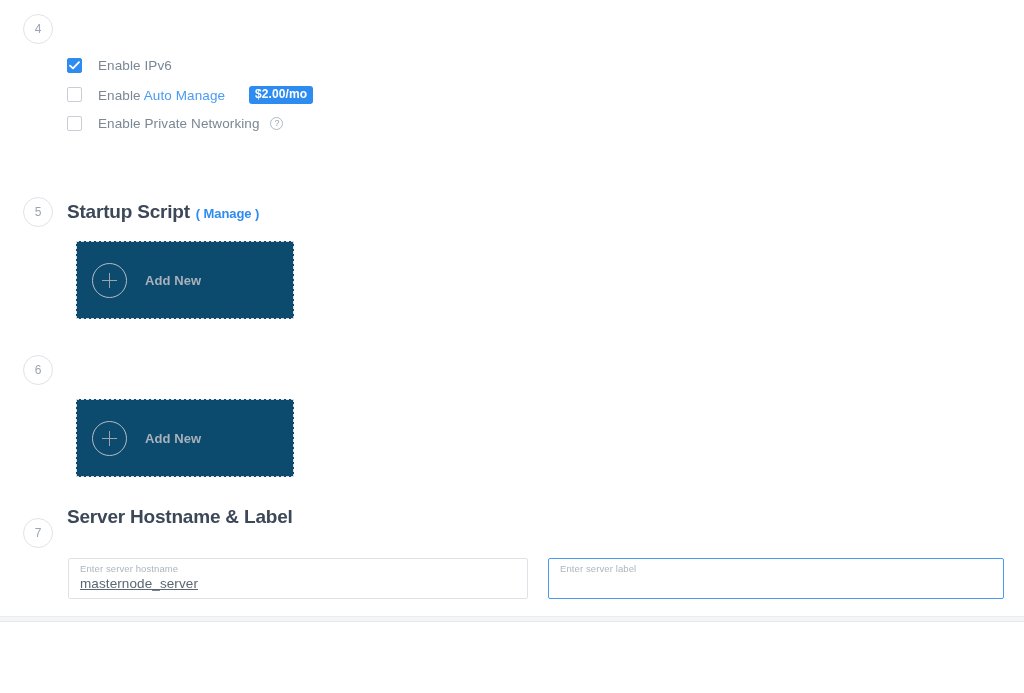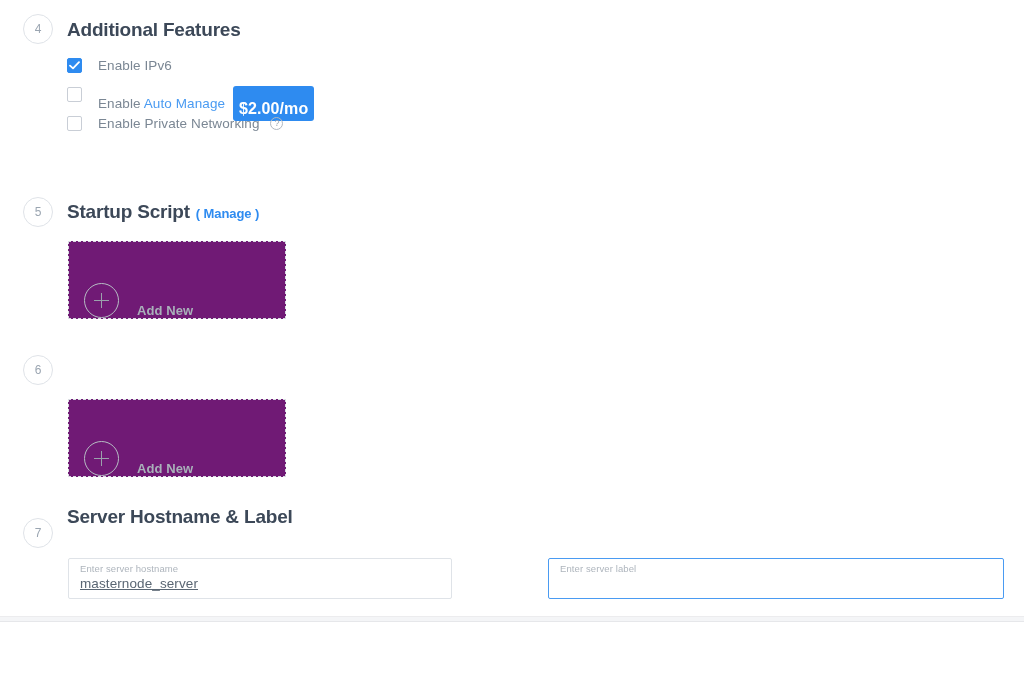--- a/index.html
+++ b/index.html
@@ -48,30 +48,30 @@
   }
   .feature-label .lk { color: #4a9bf2; }
   .help-icon {
     display: inline-flex; align-items: center; justify-content: center;
     width: 13px; height: 13px; border: 1px solid #b0b8c1; border-radius: 50%;
     font-size: 9px; color: #9aa5b1; margin-left: 7px;
     vertical-align: middle; position: relative; top: -1px; line-height: 1;
   }
   .badge {
     display: inline-block; background: #2e8bf0; color: #fff;
-    font-size: 16px; font-weight: 700; border-radius: 3px;
-    padding: 14px 6px 3px 6px; margin-left: 4px;
+    font-size: 12px; font-weight: 700; border-radius: 3px;
+    padding: 1px 6px 3px 6px; margin-left: 20px;
     vertical-align: middle; position: relative; top: -1px; letter-spacing: 0.1px;
   }
 
   
   .add-tile {
-    position: absolute; left: 68px; width: 218px; height: 78px;
-    border: 1px dashed #dadee3; background: #701a75;
-    display: flex; align-items: flex-end; cursor: pointer;
+    position: absolute; left: 76px; width: 218px; height: 78px;
+    border: 1px dashed #dadee3; background: #0c4a6e;
+    display: flex; align-items: center; cursor: pointer;
   }
   .plus-circle {
     width: 35px; height: 35px; border: 1px solid #b6bcc4; border-radius: 50%;
     margin-left: 15px; flex: 0 0 auto; position: relative;
   }
   .plus-circle::before, .plus-circle::after {
     content: ""; position: absolute; background: #9aa2ac;
   }
   .plus-circle::before { left: 9px; right: 9px; top: 16px; height: 1px; }
   .plus-circle::after  { top: 9px; bottom: 9px; left: 16px; width: 1px; }
@@ -110,21 +110,20 @@
     background: #fff;
   }
 </style>
 </head>
 <body>
 
 <div class="page">
 
   <div class="section" style="top:0;height:180px">
     <div class="step-circle" style="top:14px">4</div>
-    <div class="section-title" style="top:19px">Additional Features</div>
 
     <div class="feature-list">
 
       <div class="feature-row">
         <span class="cbox checked">
           <svg width="11" height="9" viewBox="0 0 11 9" aria-hidden="true">
             <path d="M1 4.6 L4 7.4 L10 1.2" fill="none" stroke="#ffffff" stroke-width="1.8" stroke-linecap="round" stroke-linejoin="round"></path>
           </svg>
         </span>
         <span class="feature-label">
@@ -173,21 +172,21 @@
     <div class="add-tile" style="top:51px">
       <span class="plus-circle"></span>
       <span class="add-text">Add New</span>
     </div>
   </div>
 
   <div class="section" style="top:506px;height:110px">
     <div class="step-circle" style="top:12px">7</div>
     <div class="section-title" style="top:0">Server Hostname &amp; Label</div>
 
-    <div class="field" style="left:68px;top:52px;width:384px">
+    <div class="field" style="left:68px;top:52px;width:460px">
       <span class="field-caption">Enter server hostname</span>
       <span class="field-value" title="Enter server hostname">masternode_server</span>
     </div>
 
     <div class="field focused" style="left:548px;top:52px;width:456px">
       <span class="field-caption">Enter server label</span>
     </div>
   </div>
 
   <div class="bottom-sep"></div>

